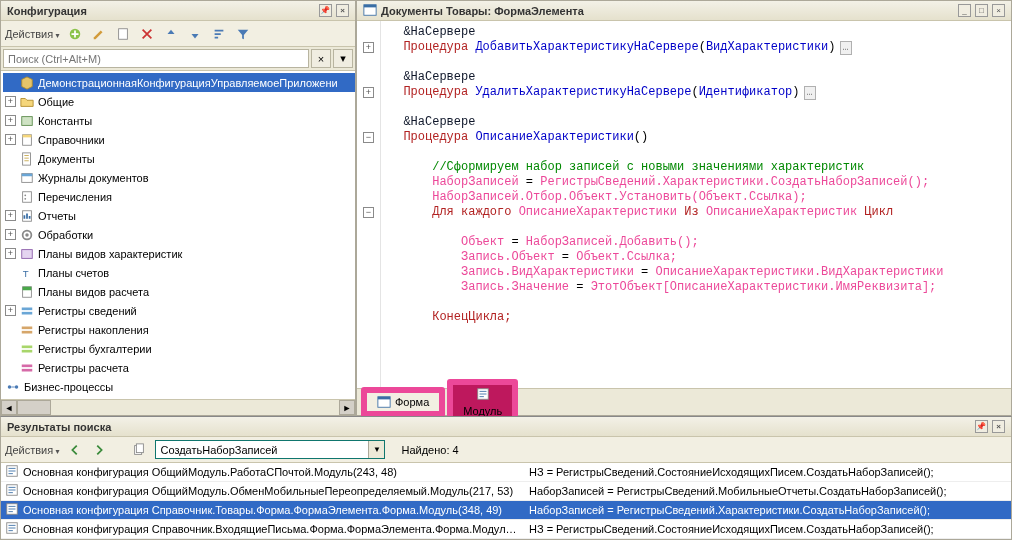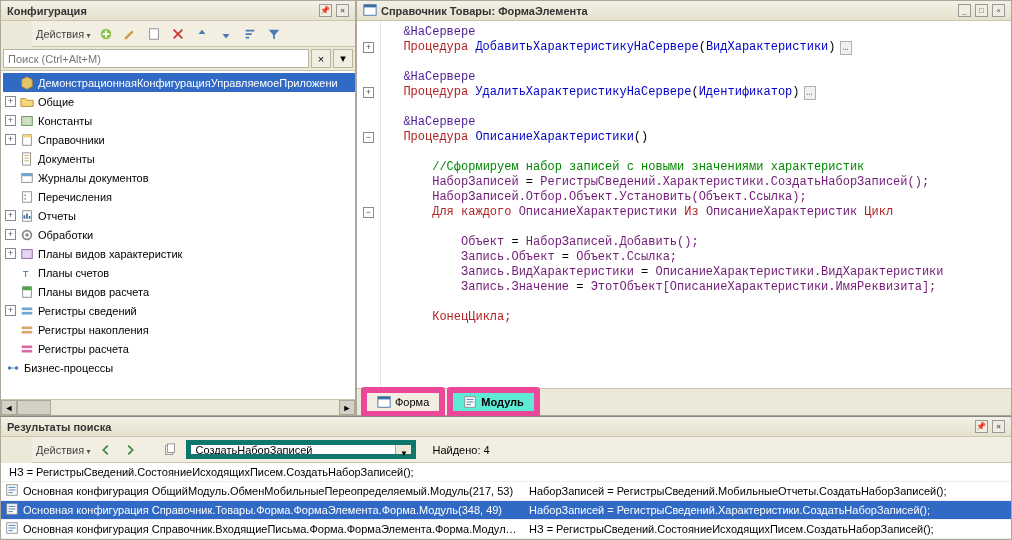--- a/index.html
+++ b/index.html
@@ -46,21 +46,20 @@
   
   .left { width: 356px; }
   .toolbar {
     display: flex;
     align-items: center;
     gap: 8px;
     padding: 3px 4px;
     border-bottom: 1px solid #c9c4ac;
     background: #f2efe2;
     height: 26px;
-    margin-left: 31px;
   }
   .toolbar .lbl { color: #444; }
   .toolbar .drop::after { content: " ▾"; font-size: 8px; color: #555; }
   .tb-ico {
     width: 16px; height: 16px;
     display: inline-flex; align-items: center; justify-content: center;
     cursor: pointer;
   }
   .tb-ico svg { width: 14px; height: 14px; }
   .search-row {
@@ -145,56 +144,56 @@
   }
   .gut-sp { height: 15px; }
   .code {
     font-family: "Courier New", monospace;
     font-size: 12px;
     line-height: 15px;
     white-space: pre;
     padding: 4px 8px;
     flex:1;
   }
-  .kw-dir { color: #4c1d95; }       
+  .kw-dir { color: #0f172a; }       
   .kw-proc { color: #b22222; }      
   .kw-red { color: #b22222; }       
   .ident { color: #0000c8; }        
-  .obj { color: #701a75; }
+  .obj { color: #ec4899; }
   .param { color: #0000c8; }
   .comment { color: #008800; }
   .op { color: #000; }
   .brackets { color:#808080; display:inline-block; border:1px solid #b0b0b0; padding:0 2px; margin-left:4px; background:#f0f0f0; font-size:10px; line-height:12px;}
   .tabs {
     display: flex;
     gap: 2px;
     padding: 2px 4px;
     height: 26px;
     align-items: center;
     background: #ece9d8;
   }
   .tab {
     padding: 2px 10px;
     border: 6px solid #ec4899;
     background: #f2efe2;
     border-radius: 3px 3px 0 0;
     display:flex; align-items:center; gap:4px;
     cursor: pointer;
   }
-  .tab.active { background: #5eead4; font-weight: bold; }
+  .tab.active { background: #be185d; font-weight: normal; flex-direction: column; }
   .tab-ico { width:14px;height:14px; }
 
   
   .bottom { flex:1; display:flex; flex-direction:column; border-top: 1px solid #888; }
   .bottom .toolbar { height: 26px; }
   .combo {
     flex: none;
     width: 230px;
     display: flex;
-    border:5px solid #0f766e;
+    border:1px solid #0f766e;
     background:#fff;
     height:19px;
   }
   .combo input { border:none; flex:1; font-size:11px; padding:0 4px; outline:none; }
   .combo .cb-btn { width:16px; background:#ece9d8; border-left:1px solid #aca899; text-align:center; font-size:8px; line-height:17px; cursor:pointer; }
   .found { margin-left: 8px; color:#000; }
   .results {
     flex:1;
     background:#fff;
     display:flex;
@@ -403,20 +402,30 @@
               <rect x="2" y="4" width="12" height="3" fill="#d6a66a"></rect>
               <rect x="2" y="9" width="12" height="3" fill="#d6a66a"></rect>
             </svg>
           </span>
           <span>Регистры накопления</span>
         </div>
         <div class="tree-item">
           <div class="expander none"></div>
           <span class="tree-ico">
             <svg viewBox="0 0 16 16">
+              <rect x="2" y="4" width="12" height="3" fill="#a8d66a"></rect>
+              <rect x="2" y="9" width="12" height="3" fill="#a8d66a"></rect>
+            </svg>
+          </span>
+          <span>Регистры бухгалтерии</span>
+        </div>
+        <div class="tree-item">
+          <div class="expander none"></div>
+          <span class="tree-ico">
+            <svg viewBox="0 0 16 16">
               <rect x="2" y="4" width="12" height="3" fill="#d66aa8"></rect>
               <rect x="2" y="9" width="12" height="3" fill="#d66aa8"></rect>
             </svg>
           </span>
           <span>Регистры расчета</span>
         </div>
         <div class="tree-item">
           <span class="tree-ico">
             <svg viewBox="0 0 16 16">
               <circle cx="4" cy="8" r="2" fill="#4a7ab5"></circle>
@@ -435,21 +444,21 @@
     </div>
   </div>
 
   <div class="panel right">
     <div class="panel-header">
       <span style="display:flex;align-items:center;gap:4px;">
         <span><svg width="14" height="14" viewBox="0 0 16 16">
               <rect x="1" y="2" width="14" height="12" fill="#fff" stroke="#3a6ea5"></rect>
               <rect x="1" y="2" width="14" height="3" fill="#3a6ea5"></rect>
             </svg></span>
-        <span class="panel-title-strong">Справочник Товары: ФормаЭлемента</span>
+        <span class="panel-title-strong">Документы Товары: ФормаЭлемента</span>
       </span>
       <div class="ctl">
         <div class="ctl-btn">_</div>
         <div class="ctl-btn">□</div>
         <div class="ctl-btn">×</div>
       </div>
     </div>
     <div class="code-area">
       <div class="gutter">
         <div class="gut-sp"></div>
@@ -535,20 +544,27 @@
         </svg>
       </span>
     <div class="combo">
       <input value="СоздатьНаборЗаписей" style="">
       <div class="cb-btn">▼</div>
     </div>
     <span class="found">Найдено: 4</span>
   </div>
   <div class="results" id="results">
       <div class="result-row">
+        <div class="c1">
+          <span><svg width="14" height="14" viewBox="0 0 16 16">
+              <rect x="2" y="2" width="12" height="12" fill="#fff" stroke="#888"></rect>
+              <path d="M4 5h8M4 8h8M4 11h5" stroke="#3a6ea5"></path>
+            </svg></span>
+          <span>Основная конфигурация ОбщийМодуль.РаботаСПочтой.Модуль(243, 48)</span>
+        </div>
         <div class="c2">НЗ = РегистрыСведений.СостояниеИсходящихПисем.СоздатьНаборЗаписей();</div>
       </div>
       <div class="result-row">
         <div class="c1">
           <span><svg width="14" height="14" viewBox="0 0 16 16">
               <rect x="2" y="2" width="12" height="12" fill="#fff" stroke="#888"></rect>
               <path d="M4 5h8M4 8h8M4 11h5" stroke="#3a6ea5"></path>
             </svg></span>
           <span>Основная конфигурация ОбщийМодуль.ОбменМобильныеПереопределяемый.Модуль(217, 53)</span>
         </div>

